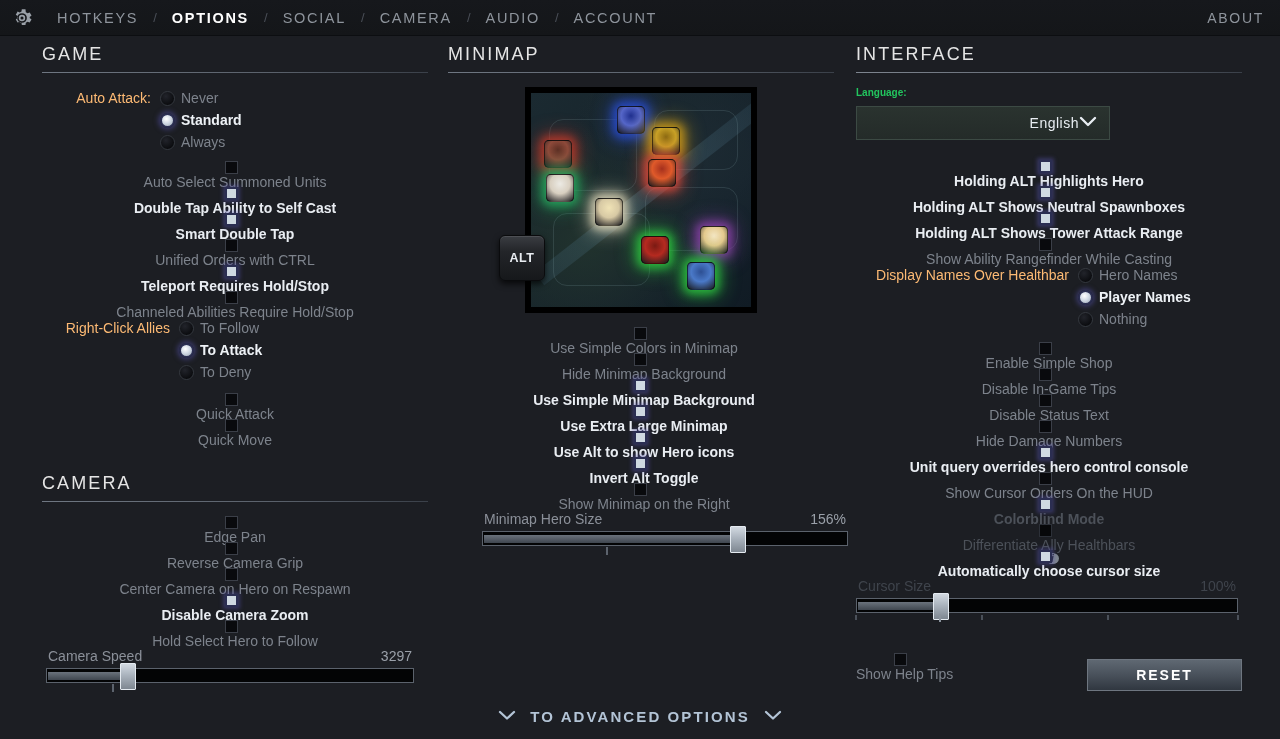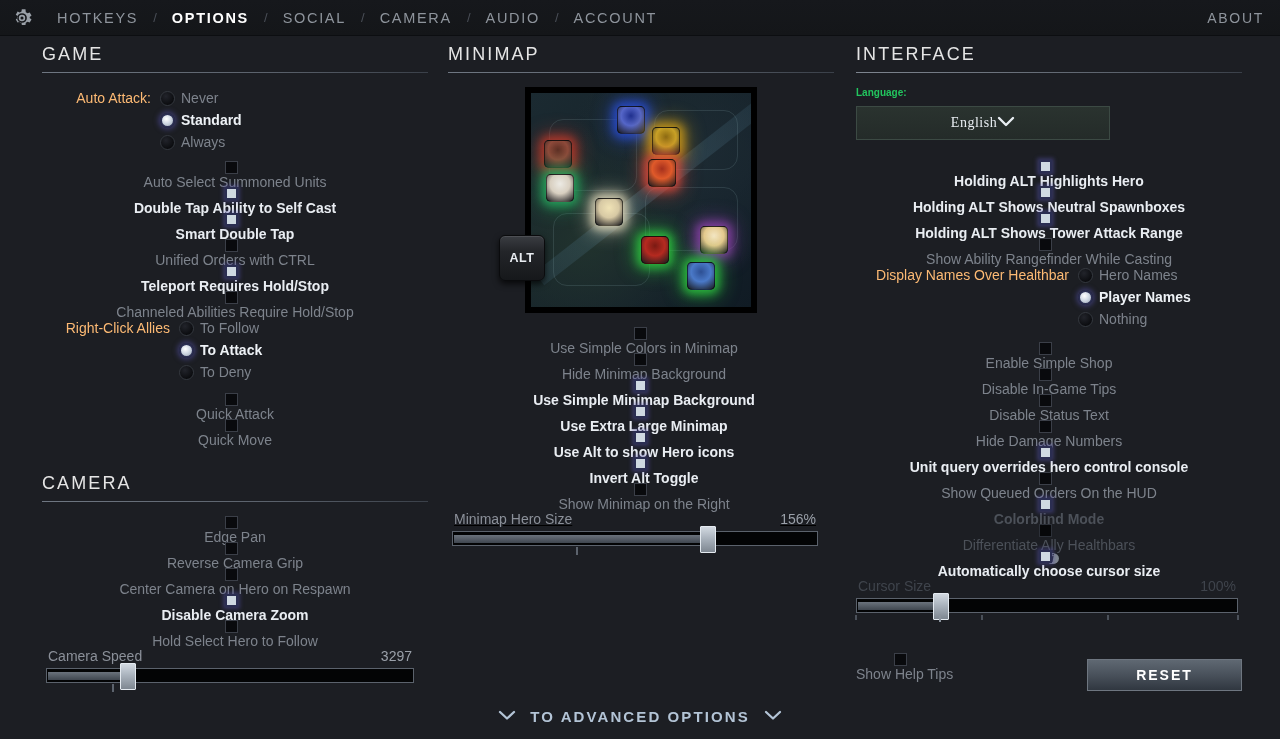--- a/index.html
+++ b/index.html
@@ -158,22 +158,22 @@
     display:flex; align-items:center; justify-content:center;
   }
   #altkey span { font-size: 12.5px; color:#e8ecf1; letter-spacing:0.6px; font-weight:bold;}
 
   
   #lang-label { font-size:10px; color:#22c55e; font-weight:bold; margin-bottom:8px; }
   #lang-select {
     width: 254px; height: 34px;
     background: linear-gradient(180deg,#2a332f 0%, #242b29 100%);
     border: 1px solid #3c4a44;
-    display:flex; align-items:center; justify-content:center;
-    padding: 0 12px; cursor:pointer;font-family:Liberation Serif, serif;
+    display:flex; align-items:center; justify-content:flex-end;
+    padding: 0 12px; cursor:pointer;
   }
   #lang-select .val { font-size:14px; color:#e8edf2; letter-spacing:0.5px; }
 
   
   #reset-btn {
     position:absolute; right: 0; bottom: 0;
     width: 155px; height: 32px;
     background: linear-gradient(180deg,#5f6872 0%, #4a525c 48%, #303740 100%);
     border: 1px solid #6e7680;
     display:flex; align-items:center; justify-content:center;
@@ -396,21 +396,21 @@
       <div class="cbrow on">
         <div class="cb on"></div>
         <div class="cblabel">Invert Alt Toggle</div>
       </div>
       <div class="cbrow">
         <div class="cb"></div>
         <div class="cblabel">Show Minimap on the Right</div>
       </div>
     </div>
 
-  <div class="slider-block" id="hero-size-block" style="margin-left:4px;width:366px;text-decoration:underline;">
+  <div class="slider-block" id="hero-size-block" style="margin-left:34px;width:366px;">
     <div class="slider-head">
       <span>Minimap Hero Size</span>
       <span class="sval">156%</span>
     </div>
     <div class="track">
       <div class="fill" id="hs-fill" style="width: 70%;"></div>
       <div class="knob" id="hs-knob" style="left: calc(70% - 8px);"></div>
     </div>
     <div class="tickrow">
         <div class="tick" id="hs-tick" style="left: 34%;"></div>
@@ -487,21 +487,21 @@
       <div class="cbrow">
         <div class="cb"></div>
         <div class="cblabel">Hide Damage Numbers</div>
       </div>
       <div class="cbrow on">
         <div class="cb on"></div>
         <div class="cblabel">Unit query overrides hero control console</div>
       </div>
       <div class="cbrow">
         <div class="cb"></div>
-        <div class="cblabel">Show Queued Orders On the HUD</div>
+        <div class="cblabel">Show Cursor Orders On the HUD</div>
       </div>
       <div class="cbrow on dim">
         <div class="cb on"></div>
         <div class="cblabel">Colorblind Mode</div>
       </div>
       <div class="cbrow dim">
         <div class="cb dim"></div>
         <div class="cblabel">Differentiate Ally Healthbars</div>
         <span class="infoicon">i</span>
       </div>

